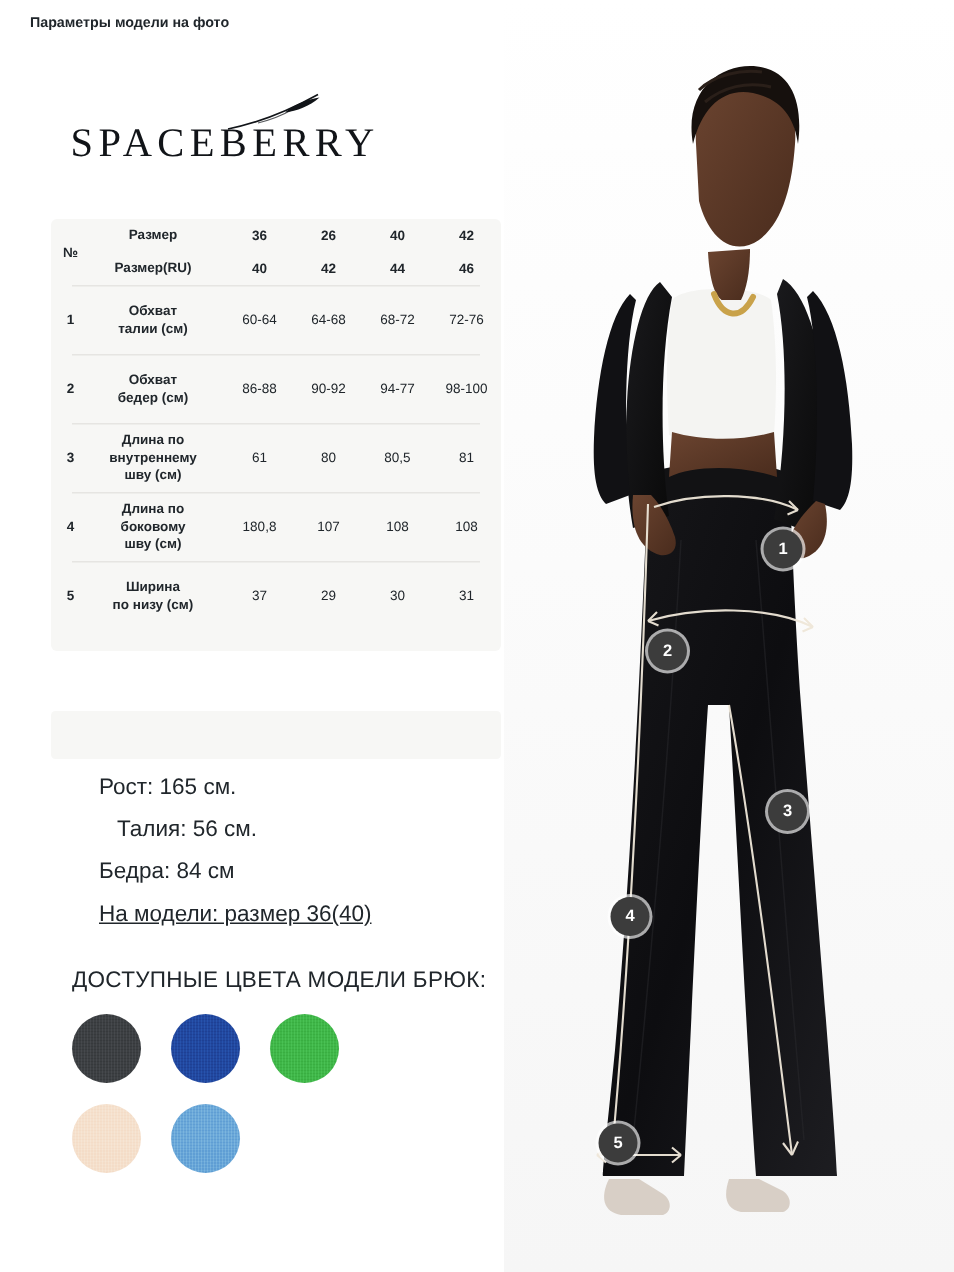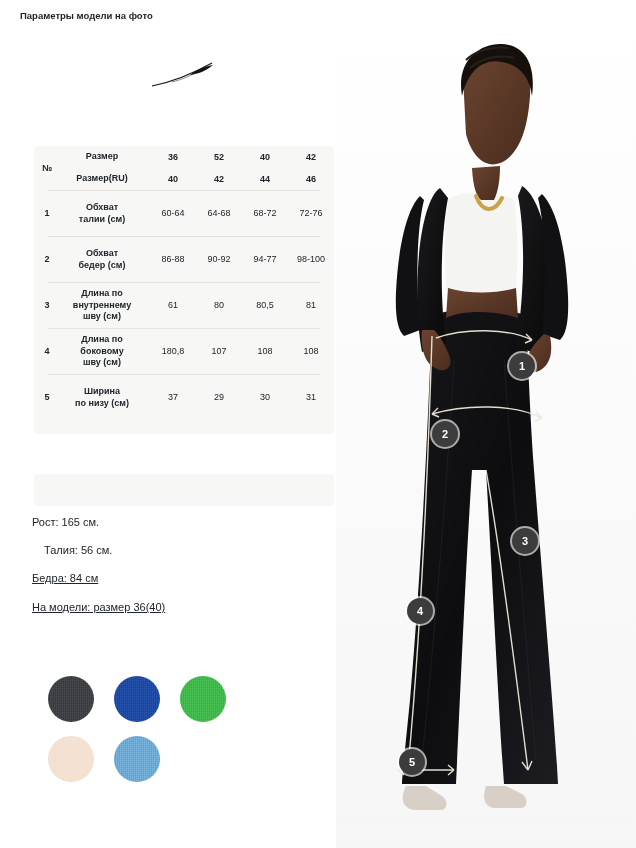--- a/index.html
+++ b/index.html
@@ -124,28 +124,28 @@
   .params-title {
     position: absolute;
     left: 20px;
     top: 10px;
     font-size: 9.5px;
     font-weight: bold;
     color: #20262b;
   }
   .param-line {
     position: absolute;
-    left: 32px;
-    font-size: 11px;
+    left: 66px;
+    font-size: 15px;
     color: #20262b;
     text-align: right;
   }
   .pl1 { top: 516px; }
   .pl2 { top: 544px; margin-left: 12px; }
-  .pl3 { top: 572px; text-decoration: underline; }
+  .pl3 { top: 572px; }
   .pl4 { top: 601px; text-decoration: underline; }
 
   
   .colors-title {
     position: absolute;
     left: 48px;
     top: 645px;
     font-size: 15px;
     color: #20262b;
     letter-spacing: 0.2px;
@@ -216,30 +216,31 @@
 <body>
 
 <div class="page">
 
   <div class="logo-wrap">
     <svg class="logo-swoosh" viewBox="0 0 70 26">
       <path d="M2 24 C22 20 44 11 62 1" stroke="#111418" stroke-width="1.1" fill="none"></path>
       <path d="M40 13 C48 12 56 9 63 3 C56 4 47 7 40 13 Z" fill="#111418"></path>
       <path d="M22 20 C30 18 38 15 45 11" stroke="#111418" stroke-width="0.7" fill="none" opacity="0.7"></path>
     </svg>
+    <div class="logo-text">SPACEBERRY</div>
   </div>
 
   <div class="table-card">
     <table class="size-table">
       <tbody>
           <tr class="hdr-row">
         <td class="th-num" rowspan="2">№</td>
         <td class="th-param">Размер</td>
         <td class="col-val">36</td>
-        <td class="col-val">52</td>
+        <td class="col-val">26</td>
         <td class="col-val">40</td>
         <td class="col-val">42</td>
       </tr>
       <tr class="hdr-row2">
         <td class="th-param">Размер(RU)</td>
         <td class="col-val">40</td>
         <td class="col-val">42</td>
         <td class="col-val">44</td>
         <td class="col-val">46</td>
       </tr>
@@ -324,20 +325,21 @@
       </table>
   </div>
 
   <div class="params-card"></div>
   <div class="params-title">Параметры модели на фото</div>
   <div class="param-line pl1">Рост: 165 см.</div>
   <div class="param-line pl2">Талия: 56 см.</div>
   <div class="param-line pl3">Бедра: 84 см</div>
   <div class="param-line pl4">На модели: размер 36(40)</div>
 
+  <div class="colors-title">ДОСТУПНЫЕ ЦВЕТА МОДЕЛИ БРЮК:</div>
   <div class="swatch-grid">
     <div class="swatch-row">
       <div class="swatch" style="background:#3c3f42"></div>
       <div class="swatch" style="background:#21479e"></div>
       <div class="swatch" style="background:#3fb648"></div>
     </div>
     <div class="swatch-row">
       <div class="swatch" style="background:#f5e0cc"></div>
       <div class="swatch" style="background:#6aa7d8"></div>
     </div>

